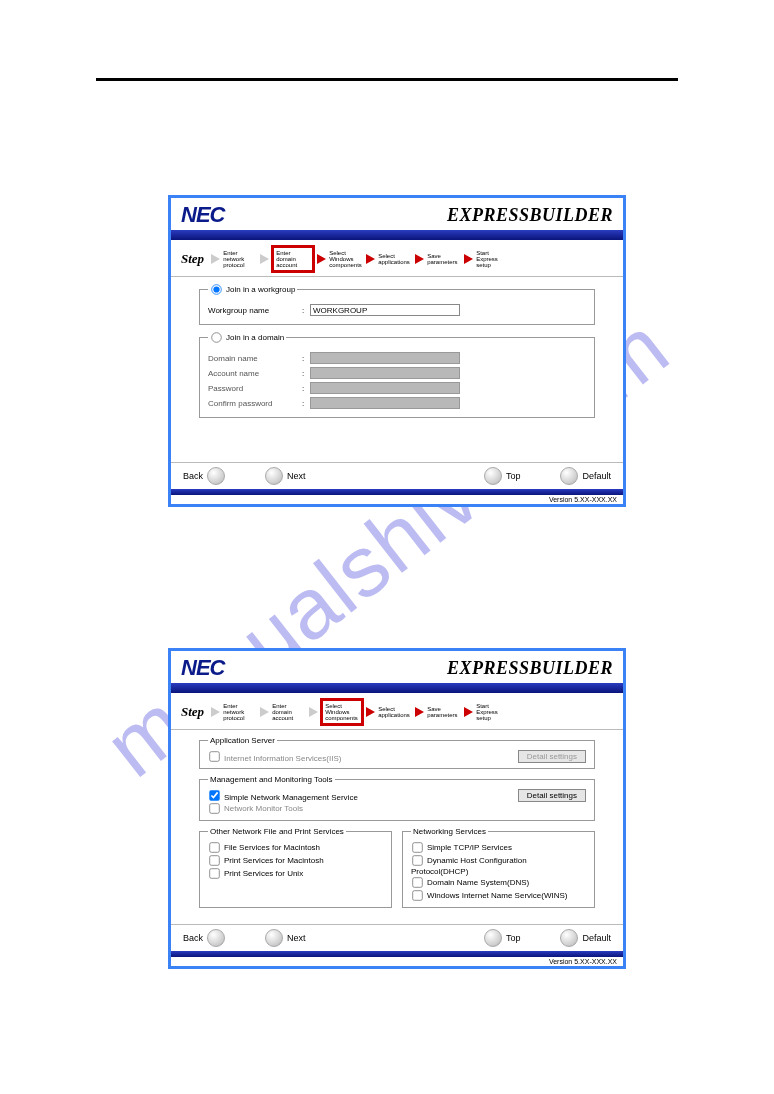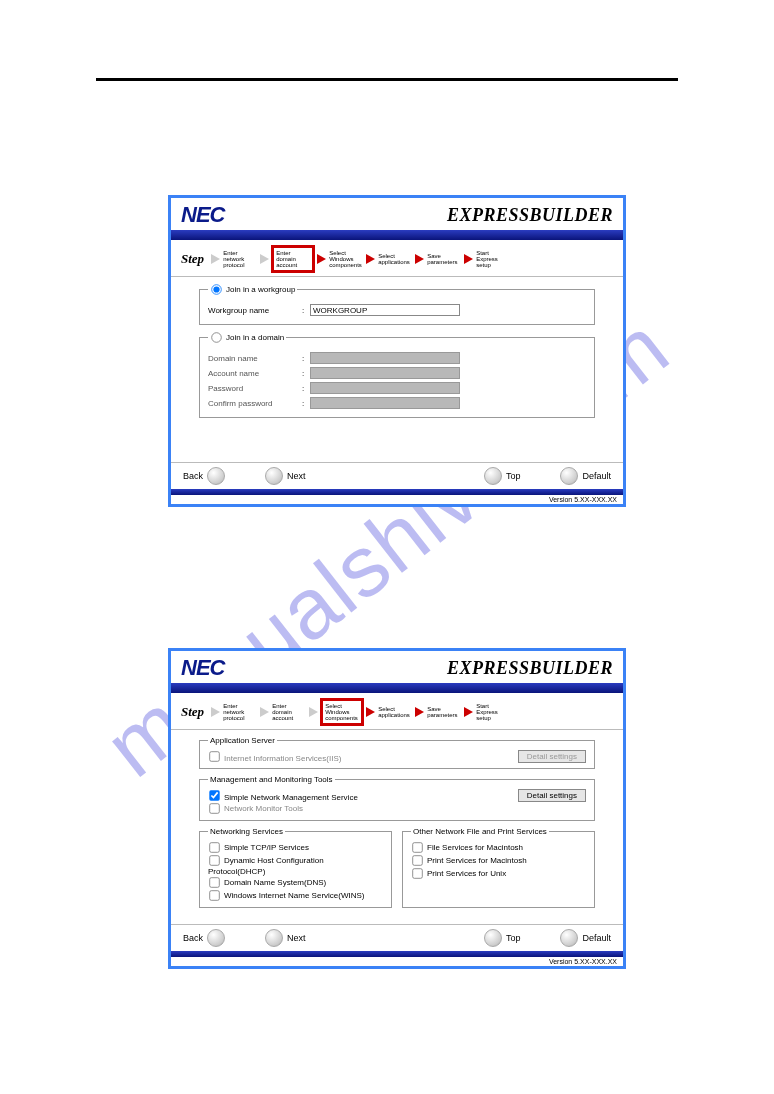--- a/index.html
+++ b/index.html
@@ -328,32 +328,32 @@
         <div class="top-fs-head">
           <input type="checkbox" checked="" style="">
           <span>Simple Network Management Service</span>
           <button class="detail-btn" style="margin-left:auto">Detail settings</button>
         </div>
         <div><input type="checkbox" style=""><span style="color:#888">Network Monitor Tools</span></div>
       </fieldset>
 
       <div class="two-col">
         <fieldset>
+          <legend>Other Network File and Print Services</legend>
+          <div><input type="checkbox" style=""><span>File Services for Macintosh</span></div>
+          <div><input type="checkbox" style=""><span>Print Services for Macintosh</span></div>
+          <div><input type="checkbox" style=""><span>Print Services for Unix</span></div>
+        </fieldset>
+        <fieldset>
           <legend>Networking Services</legend>
           <div><input type="checkbox" style=""><span>Simple TCP/IP Services</span></div>
           <div><input type="checkbox" style=""><span>Dynamic Host Configuration Protocol(DHCP)</span></div>
           <div><input type="checkbox" style=""><span>Domain Name System(DNS)</span></div>
           <div><input type="checkbox" style=""><span>Windows Internet Name Service(WINS)</span></div>
         </fieldset>
-        <fieldset>
-          <legend>Other Network File and Print Services</legend>
-          <div><input type="checkbox" style=""><span>File Services for Macintosh</span></div>
-          <div><input type="checkbox" style=""><span>Print Services for Macintosh</span></div>
-          <div><input type="checkbox" style=""><span>Print Services for Unix</span></div>
-        </fieldset>
       </div>
     </div>
 
     <div class="bottom-nav">
       <div class="nav-btn">
           <span>Back</span>
           <span class="nav-circle"></span>
         </div>
       <div class="nav-btn">
           <span class="nav-circle"></span>

